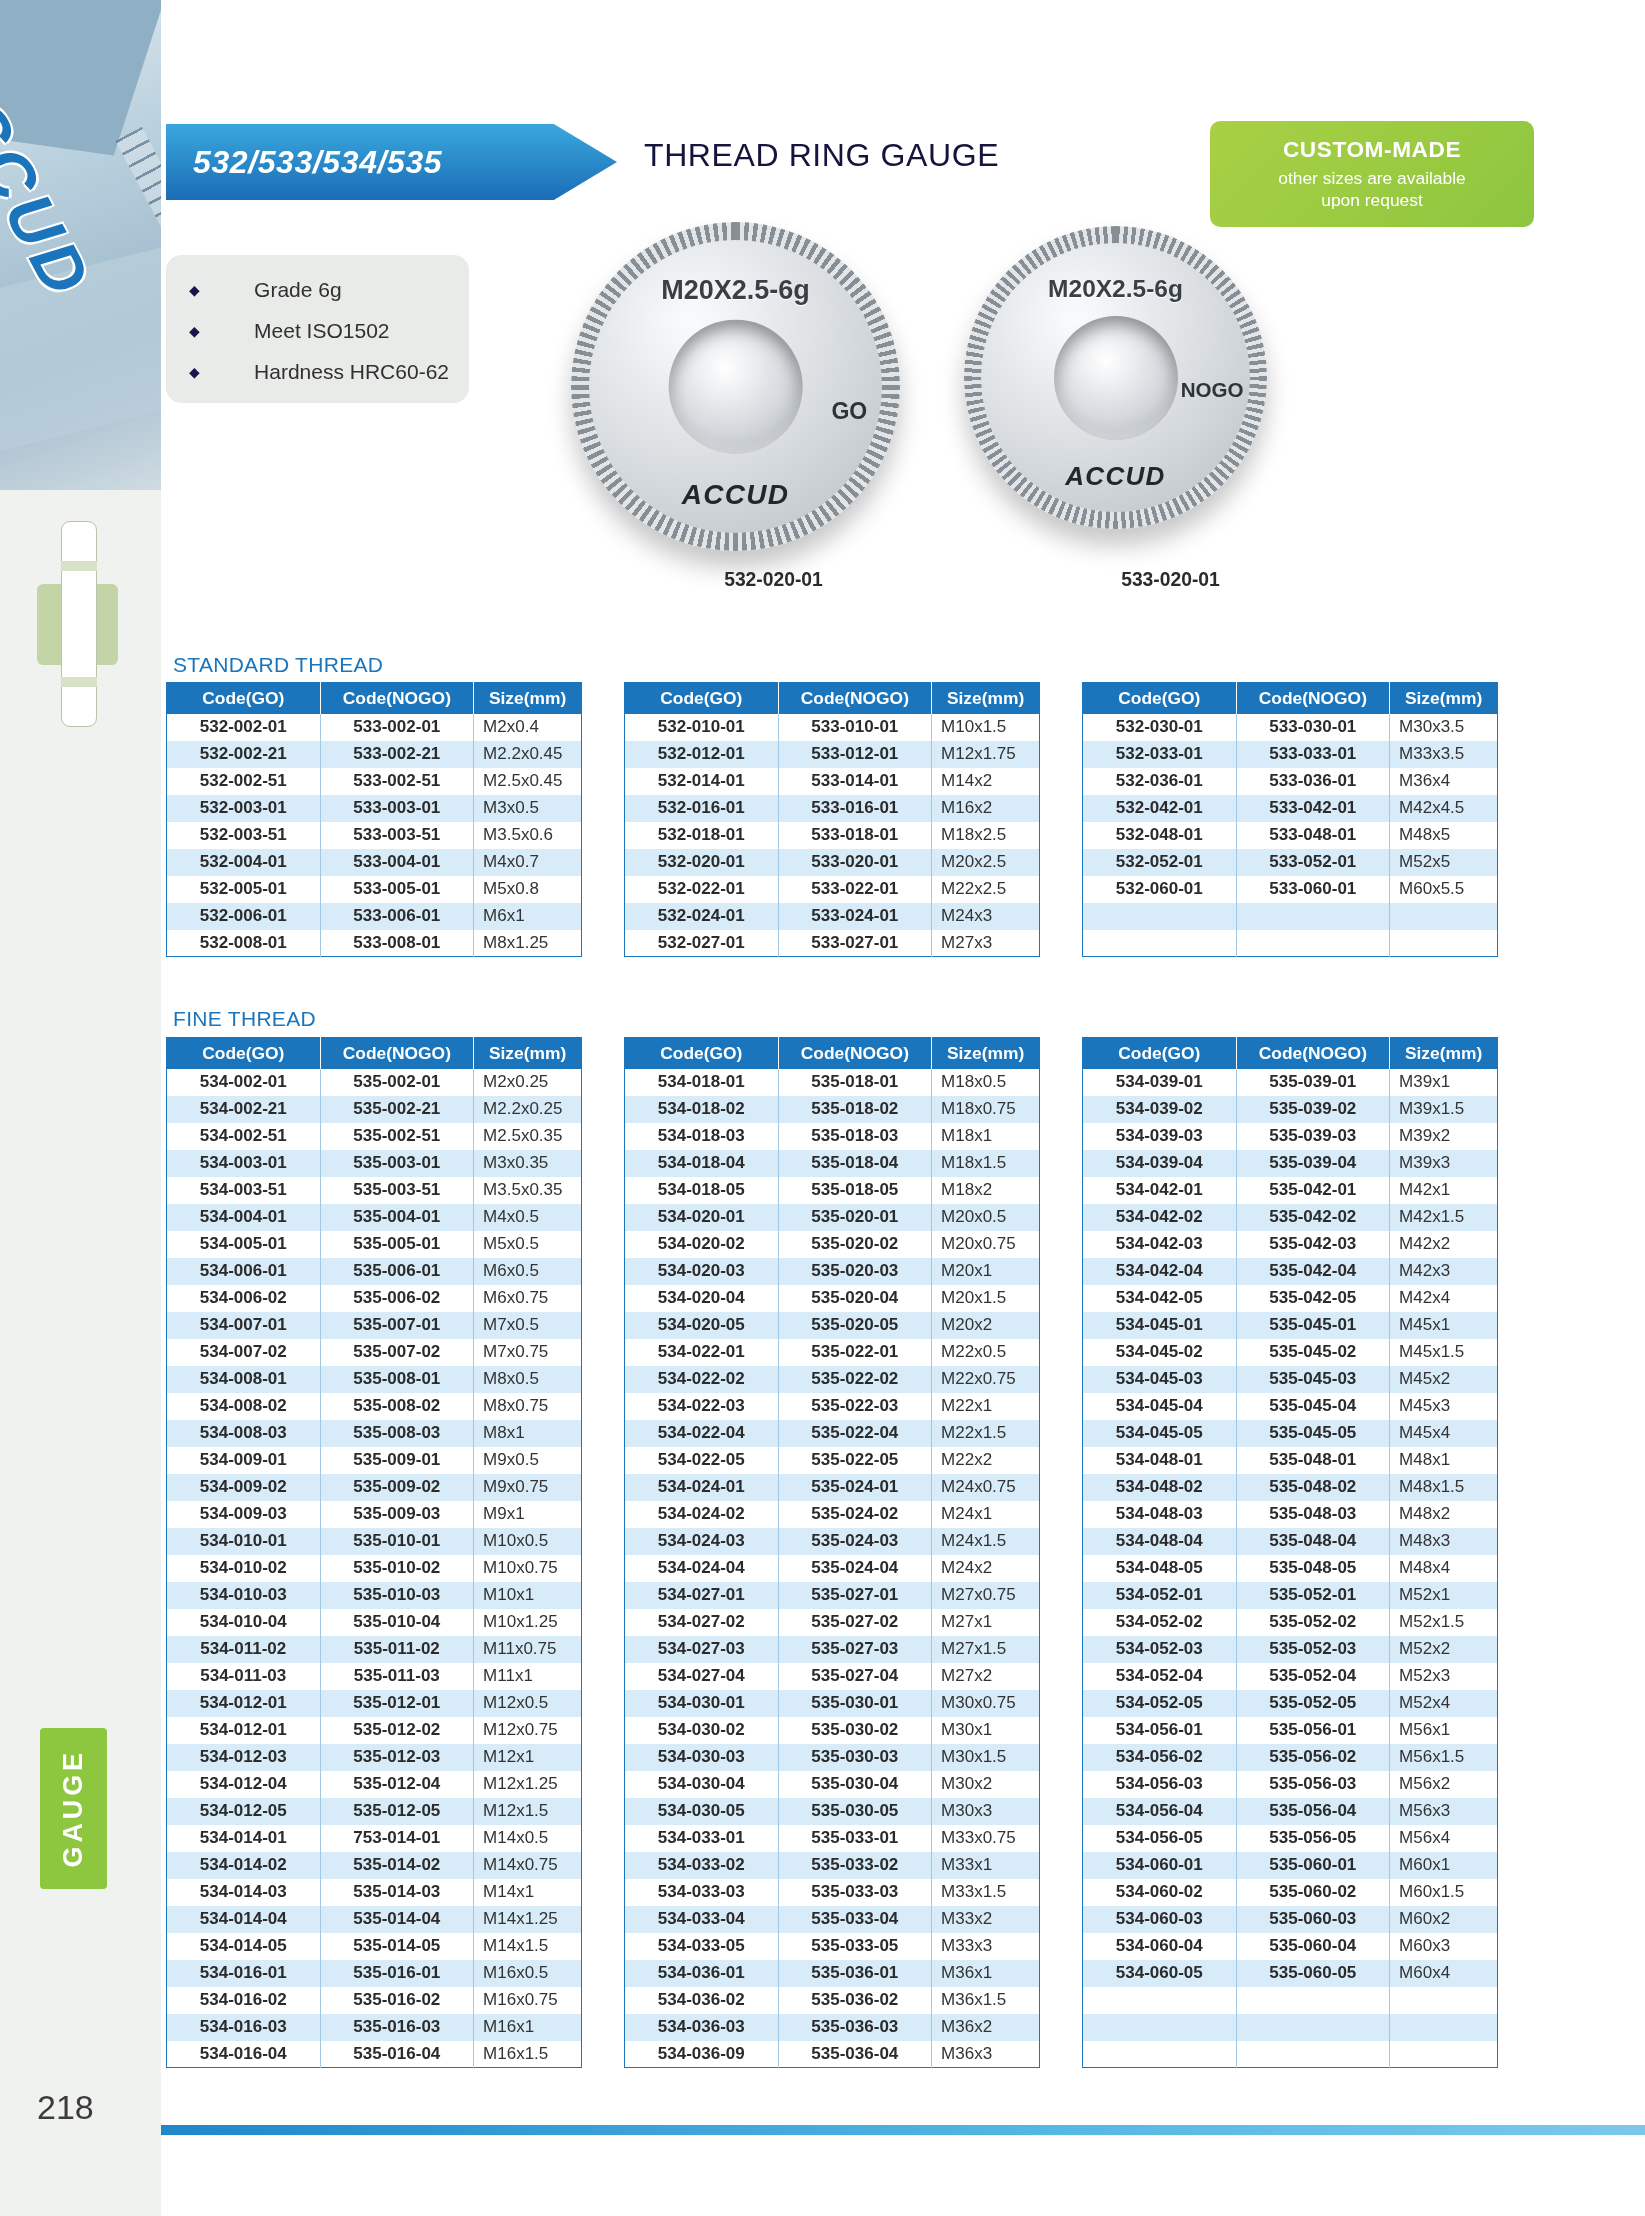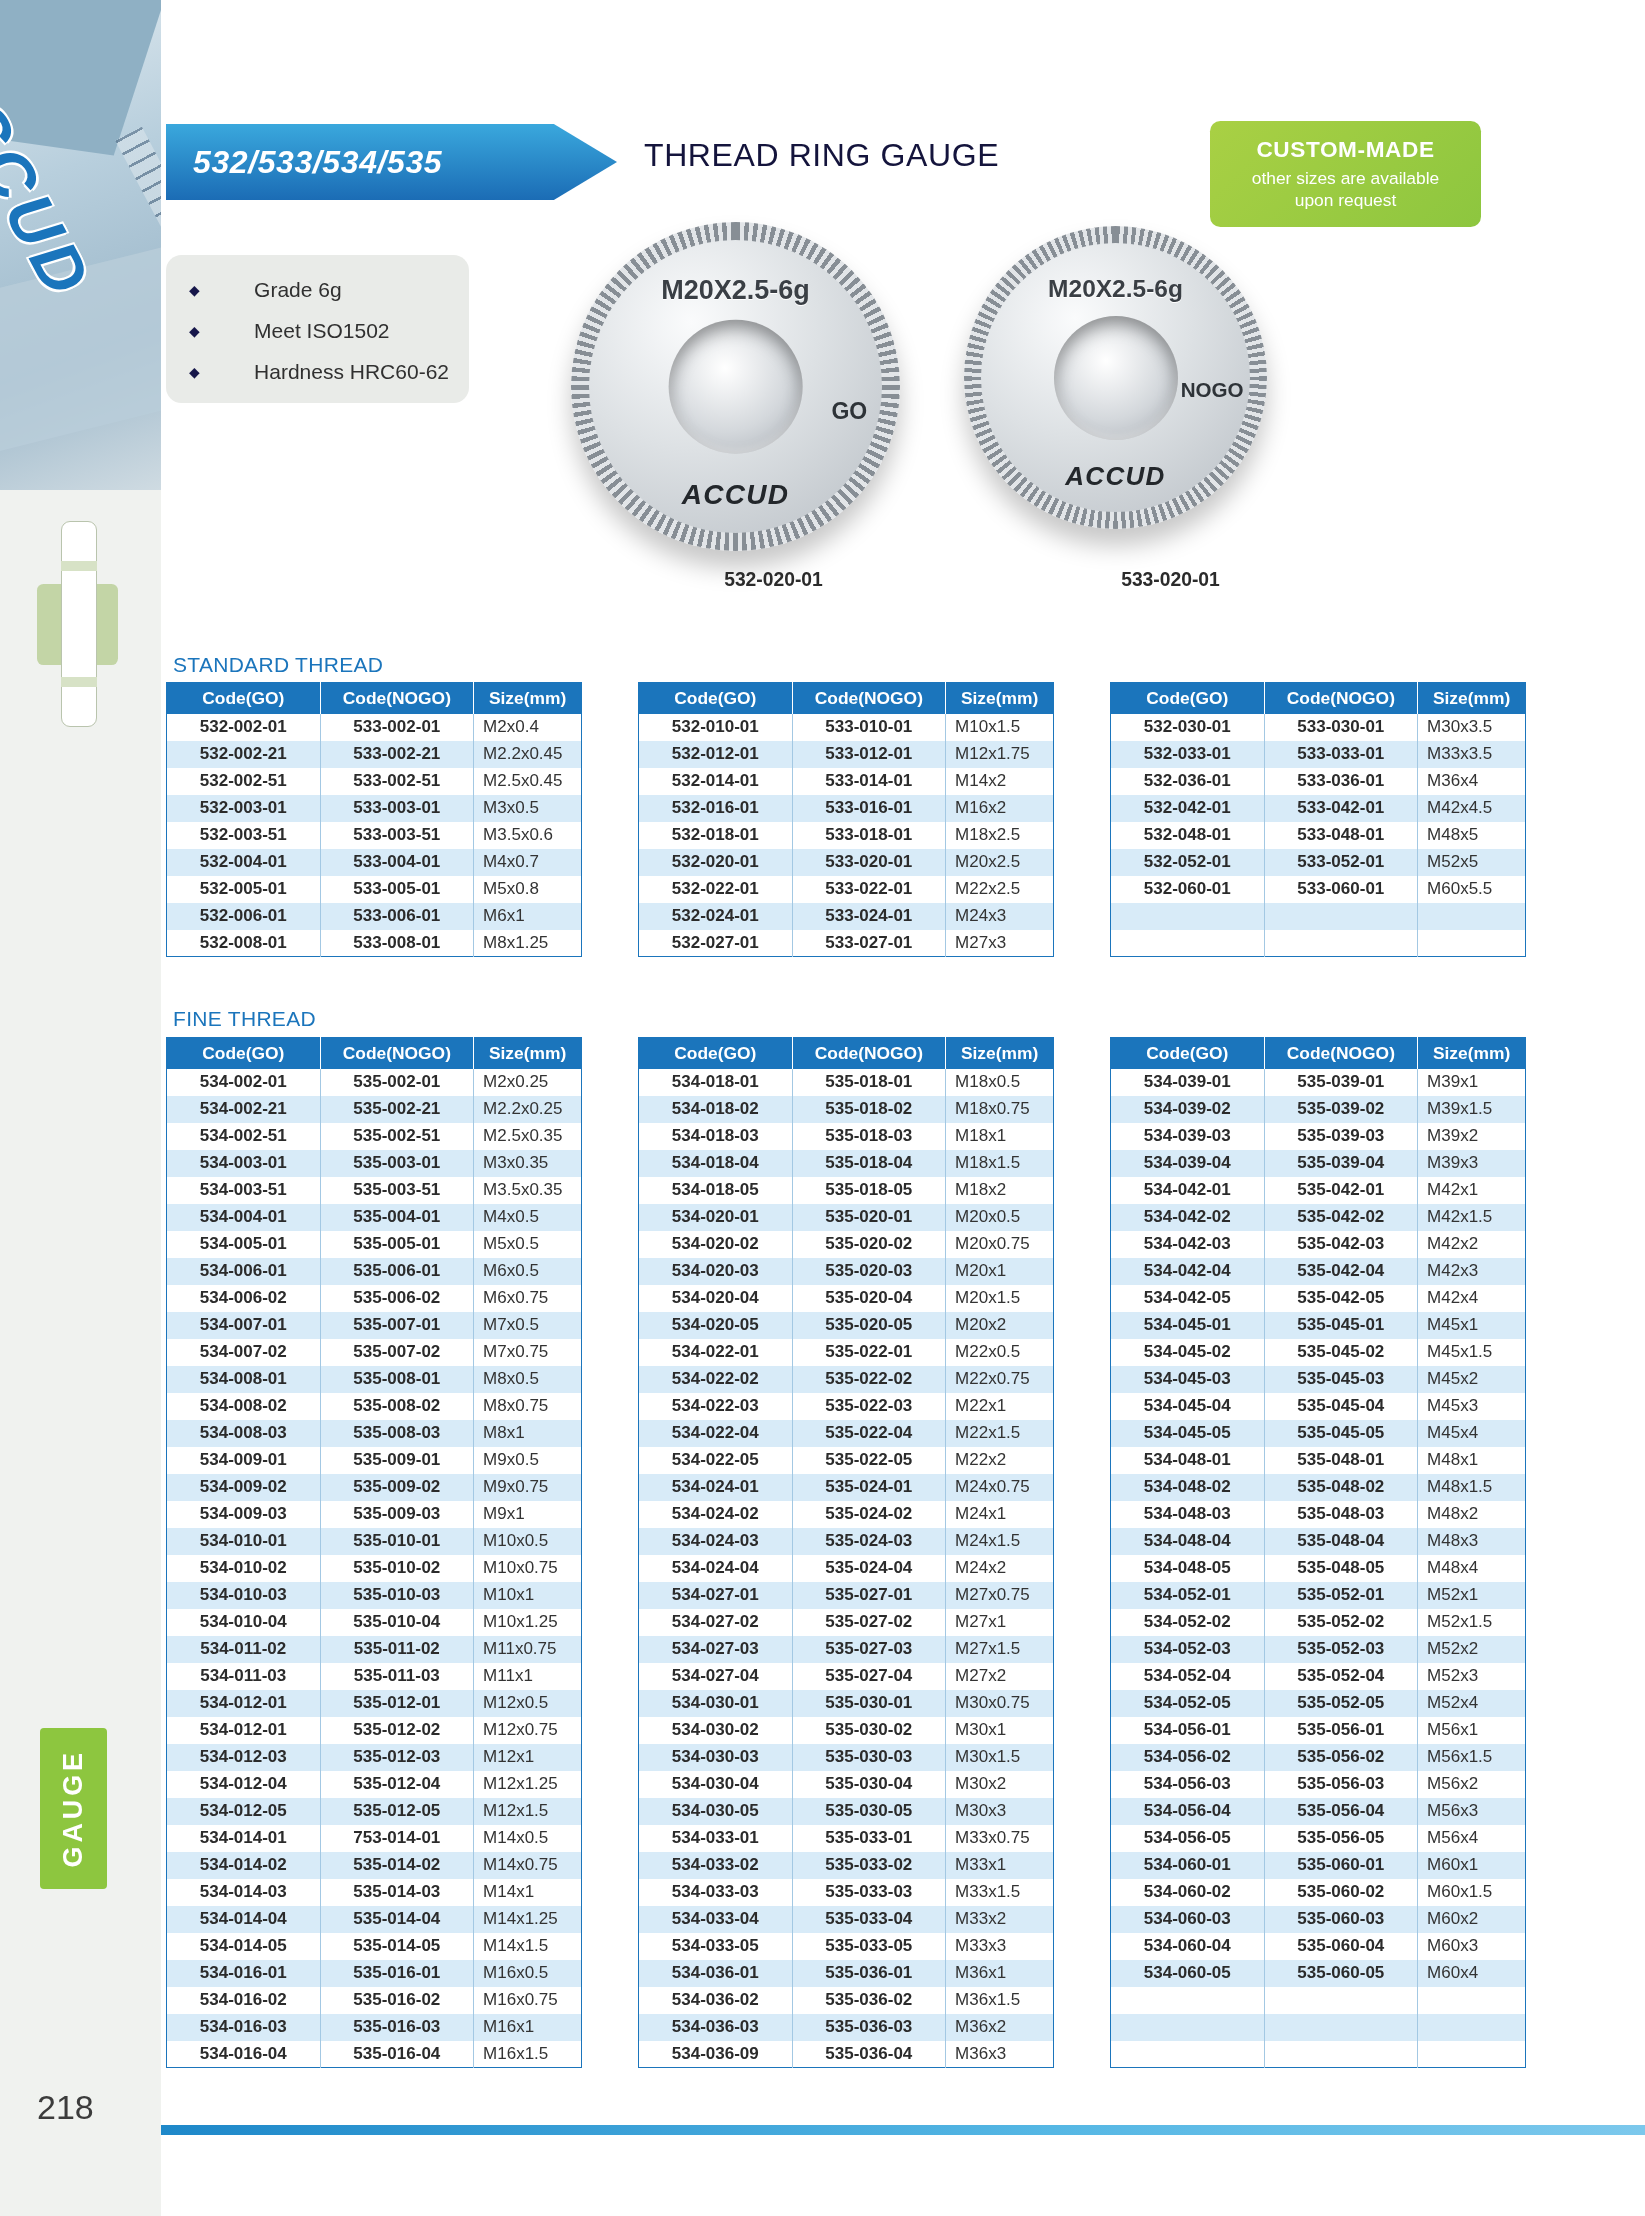--- a/index.html
+++ b/index.html
@@ -19,21 +19,21 @@
   .plug-icon-band1 { position:absolute; left:61px; top:561px; width:36px; height:10.3px; background:#d7e2c6; }
   .plug-icon-band2 { position:absolute; left:61px; top:677px; width:36px; height:10.3px; background:#d7e2c6; }
   .gauge-tab { position:absolute; left:40px; top:1728px; width:67px; height:161px; background:#8dc63f; border-radius:3.9px; display:flex; align-items:center; justify-content:center; }
   .gauge-tab span { writing-mode:vertical-rl; transform:rotate(180deg); color:#ffffff; font-size:27px; font-weight:bold; letter-spacing:3.9px; }
   .page-number { position:absolute; left:37px; top:2088px; font-size:34px; color:#3c3c3c; }
 
   
   .banner { position:absolute; left:166px; top:124px; width:451px; height:76px; background:linear-gradient(180deg,#3aa8dd 0%,#1b6cb5 100%); clip-path:polygon(0 0,86% 0,100% 50%,86% 100%,0 100%); display:flex; align-items:center; padding-left:27px; }
   .banner span { color:#ffffff; font-size:32px; font-weight:bold; font-style:italic; letter-spacing:0.6px; }
   .page-title { position:absolute; left:644px; top:137px; font-size:32px; font-weight:normal; color:#14143c; letter-spacing:0.6px; }
-  .badge { position:absolute; left:1210px; top:121px; width:271px; height:106px; background:linear-gradient(135deg,#a9d044 0%,#8dc63f 100%); border-radius:10.3px; text-align:center; padding-top:15.5px; }
+  .badge { position:absolute; left:1210px; top:121px; width:324px; height:106px; background:linear-gradient(135deg,#a9d044 0%,#8dc63f 100%); border-radius:10.3px; text-align:center; padding-top:15.5px; }
   .badge .badge-title { color:#ffffff; font-size:22.6px; font-weight:bold; letter-spacing:0.6px; }
   .badge .badge-line { color:#ffffff; font-size:17.4px; margin-top:5.2px; }
   .badge .badge-line + .badge-line { margin-top:1.3px; }
 
   
   .features { position:absolute; left:166px; top:255px; width:303px; height:148px; background:#e9ebe8; border-radius:15.5px; padding:23px 0 0 23px; }
   .feature { display:flex; align-items:center; margin-bottom:17px; }
   .feature .diamond { color:#16164a; font-size:14px; margin-right:10.3px; }
   .feature .ftext { font-size:21px; color:#303030;margin-left:44px; }
 
@@ -41,21 +41,21 @@
   .ring { position:absolute; border-radius:50%; background:repeating-conic-gradient(#878e95 0deg 1.6deg,#e2e5e8 1.6deg 3.2deg); box-shadow:0 17px 24.5px rgba(0,0,0,.22); }
   .ring .face { position:absolute; inset:5.5%; border-radius:50%; background:radial-gradient(circle at 35% 28%,#fafbfc 0%,#dde1e4 45%,#b9bfc5 100%); }
   .ring .hole { position:absolute; left:50%; top:50%; transform:translate(-50%,-50%); width:46%; height:46%; border-radius:50%; background:radial-gradient(circle at 42% 36%,#ffffff 0%,#d4d8dc 55%,#a7adb4 100%); box-shadow:inset 0 7.7px 17px rgba(0,0,0,.38), inset 0 -3.9px 9px rgba(255,255,255,.55); }
   .ring .marking { position:absolute; top:12%; left:0; right:0; text-align:center; font-size:27px; font-weight:600; color:#3a3f45; text-shadow:0 0.6px 0 #ffffff; }
   .ring .side-label { position:absolute; right:5%; top:54%; font-size:23px; font-weight:600; color:#2e3338; }
   .ring .brand-label { position:absolute; bottom:7.5%; left:0; right:0; text-align:center; font-size:28px; font-weight:bold; font-style:italic; letter-spacing:1.3px; color:#23272b; }
   .ring-caption { position:absolute; width:193px; text-align:center; font-size:19.3px; font-weight:bold; color:#2b2b2b; }
 
   
   .section-title { position:absolute; left:173px; font-size:21px; font-weight:normal; color:#1b75bc; letter-spacing:0.3px; }
-  .tables-row { position:absolute; left:166px; display:flex; gap:56px; }
+  .tables-row { position:absolute; left:166px; display:flex; gap:42px; }
   table.gauge-table { border-collapse:collapse; width:416px; table-layout:fixed; border:1.3px solid #1b75bc; background:#ffffff; }
   table.gauge-table col.c1,table.gauge-table col.c2 { width:37%; }
   table.gauge-table col.c3 { width:26%; }
   table.gauge-table thead th { background:#1b75bc; color:#ffffff; font-size:17.4px; font-weight:bold; height:31px; border-left:1.3px solid #ffffff; }
   table.gauge-table thead th:first-child { border-left:none; }
   table.gauge-table tbody td { height:27px; font-size:17px; border-left:0.6px solid #a3c8e3; padding:0 6.4px; white-space:nowrap; overflow:hidden; }
   table.gauge-table tbody td:first-child { border-left:none; }
   table.gauge-table tbody td:nth-child(1), table.gauge-table tbody td:nth-child(2) { font-weight:bold; color:#2b2b2b; text-align:center; }
   table.gauge-table tbody td:nth-child(3) { color:#333333; text-align:left; padding-left:9px; }
   table.gauge-table tbody tr:nth-child(even) { background:#d8ebf8; }

